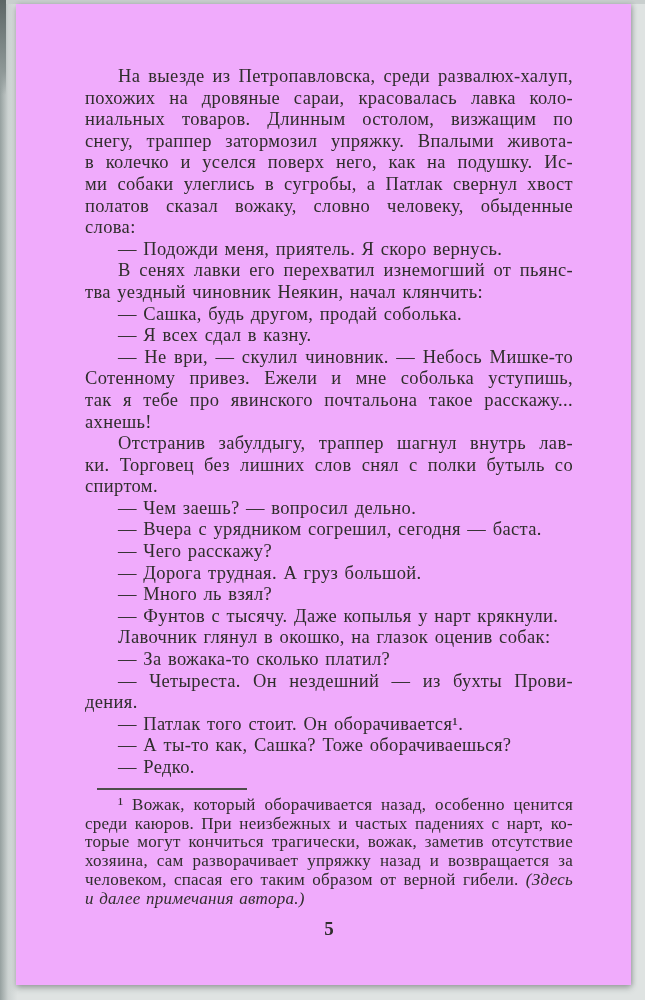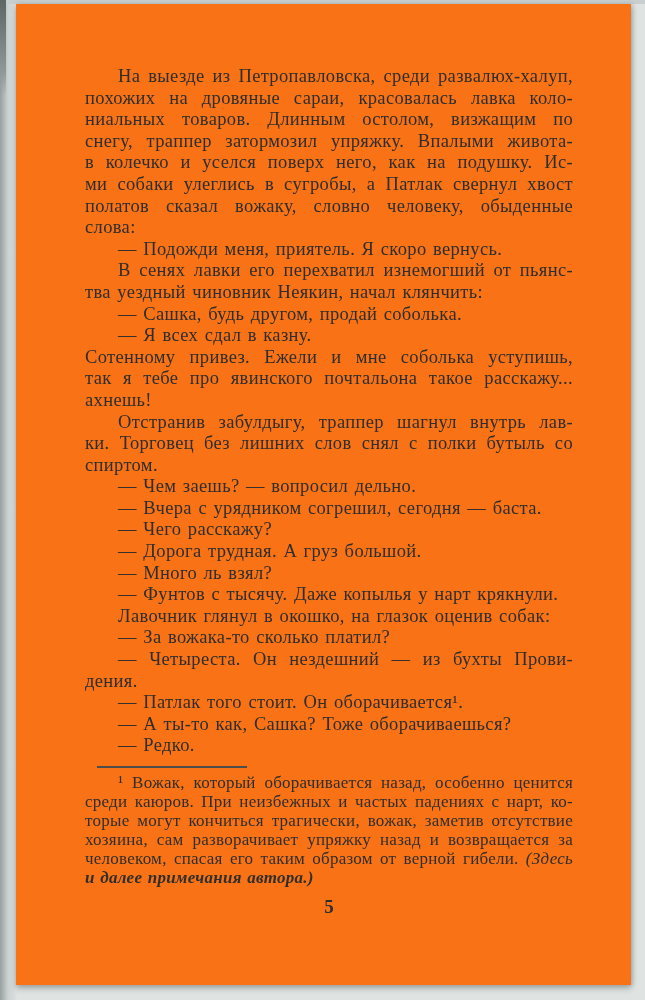--- a/index.html
+++ b/index.html
@@ -20,21 +20,21 @@
     background: linear-gradient(to bottom, #5c6665, #8e9897 75%, rgba(150,160,159,0));
   }
   .edge-top {
     position: absolute; left: 0; right: 0; top: 0; height: 4px;
     background: #c9cfce;
   }
 
   .paper {
     position: absolute;
     left: 16px; top: 4px; right: 14px; bottom: 15px;
-    background: #f97316;
+    background: #f0abfc;
     box-shadow: 0 3px 6px rgba(62,72,72,.40), 2px 0 4px rgba(62,72,72,.18);
   }
 
   .content {
     position: absolute;
     left: 69px; right: 58px; top: 62px;
     color: #2f2e2c;
   }
 
   .bodytext {
@@ -52,21 +52,21 @@
     border-top: 2px solid #4d4d4b;
     margin: 9px 0 6px 12px;
   }
   .footnote {
     font-size: 17px;
     line-height: 18.9px;
     letter-spacing: 0.25px;
     word-spacing: 1px;
   }
   .footnote .it { font-style: italic; }
-  .fn6 { font-style: italic; font-weight: bold; }
+  .fn6 { font-style: italic; }
 
   .pageno {
     margin-top: 9px;
     text-align: center;
     font-size: 19px;
     font-weight: bold;
     letter-spacing: 0;
   }
 </style>
 </head>
@@ -87,20 +87,21 @@
         <div class="ln">снегу, траппер затормозил упряжку. Впалыми живота-</div>
         <div class="ln">в колечко и уселся поверх него, как на подушку. Ис-</div>
         <div class="ln">ми собаки улеглись в сугробы, а Патлак свернул хвост</div>
         <div class="ln">полатов сказал вожаку, словно человеку, обыденные</div>
         <div class="ln end">слова:</div>
         <div class="ln first end">— Подожди меня, приятель. Я скоро вернусь.</div>
         <div class="ln first">В сенях лавки его перехватил изнемогший от пьянс-</div>
         <div class="ln end">тва уездный чиновник Неякин, начал клянчить:</div>
         <div class="ln first end">— Сашка, будь другом, продай соболька.</div>
         <div class="ln first end">— Я всех сдал в казну.</div>
+        <div class="ln first">— Не ври, — скулил чиновник. — Небось Мишке-то</div>
         <div class="ln">Сотенному привез. Ежели и мне соболька уступишь,</div>
         <div class="ln">так я тебе про явинского почтальона такое расскажу...</div>
         <div class="ln end">ахнешь!</div>
         <div class="ln first">Отстранив забулдыгу, траппер шагнул внутрь лав-</div>
         <div class="ln">ки. Торговец без лишних слов снял с полки бутыль со</div>
         <div class="ln end">спиртом.</div>
         <div class="ln first end">— Чем заешь? — вопросил дельно.</div>
         <div class="ln first end">— Вчера с урядником согрешил, сегодня — баста.</div>
         <div class="ln first end">— Чего расскажу?</div>
         <div class="ln first end">— Дорога трудная. А груз большой.</div>

